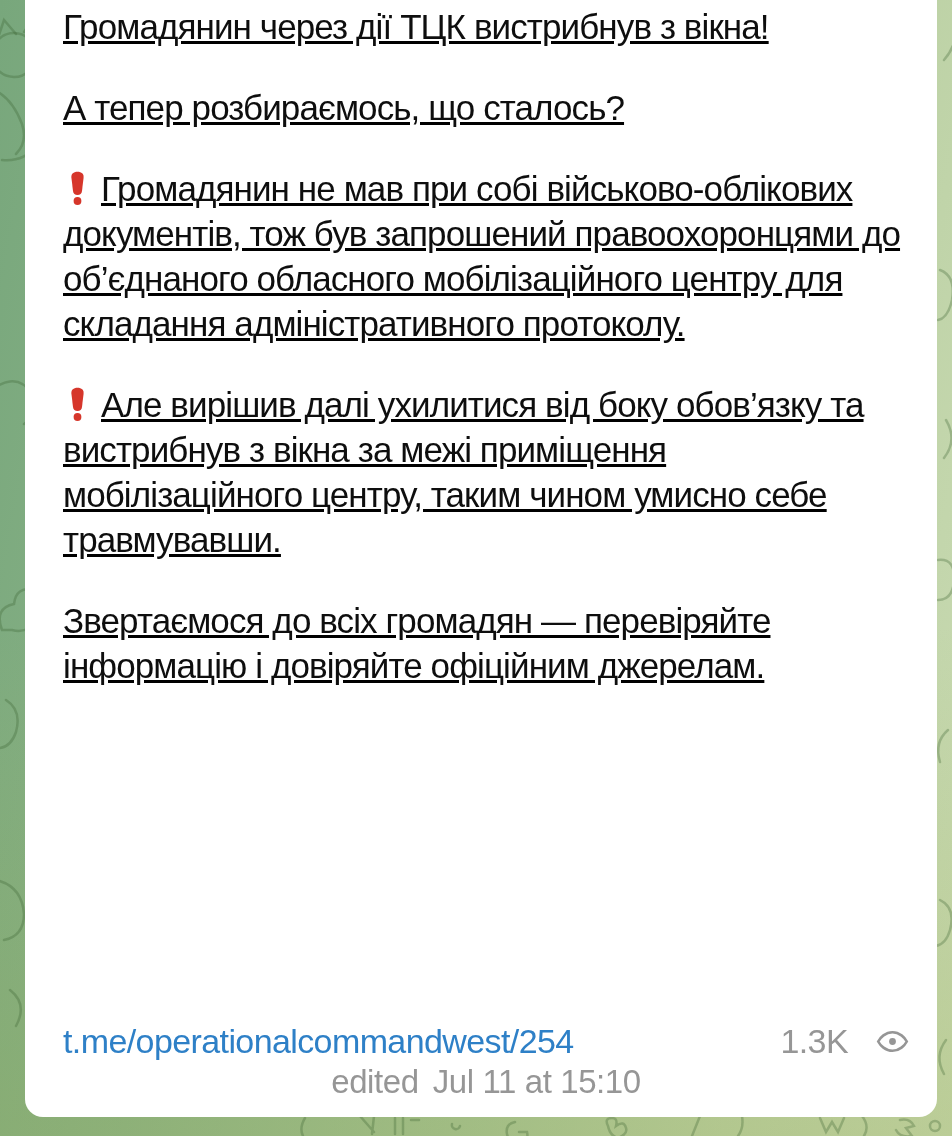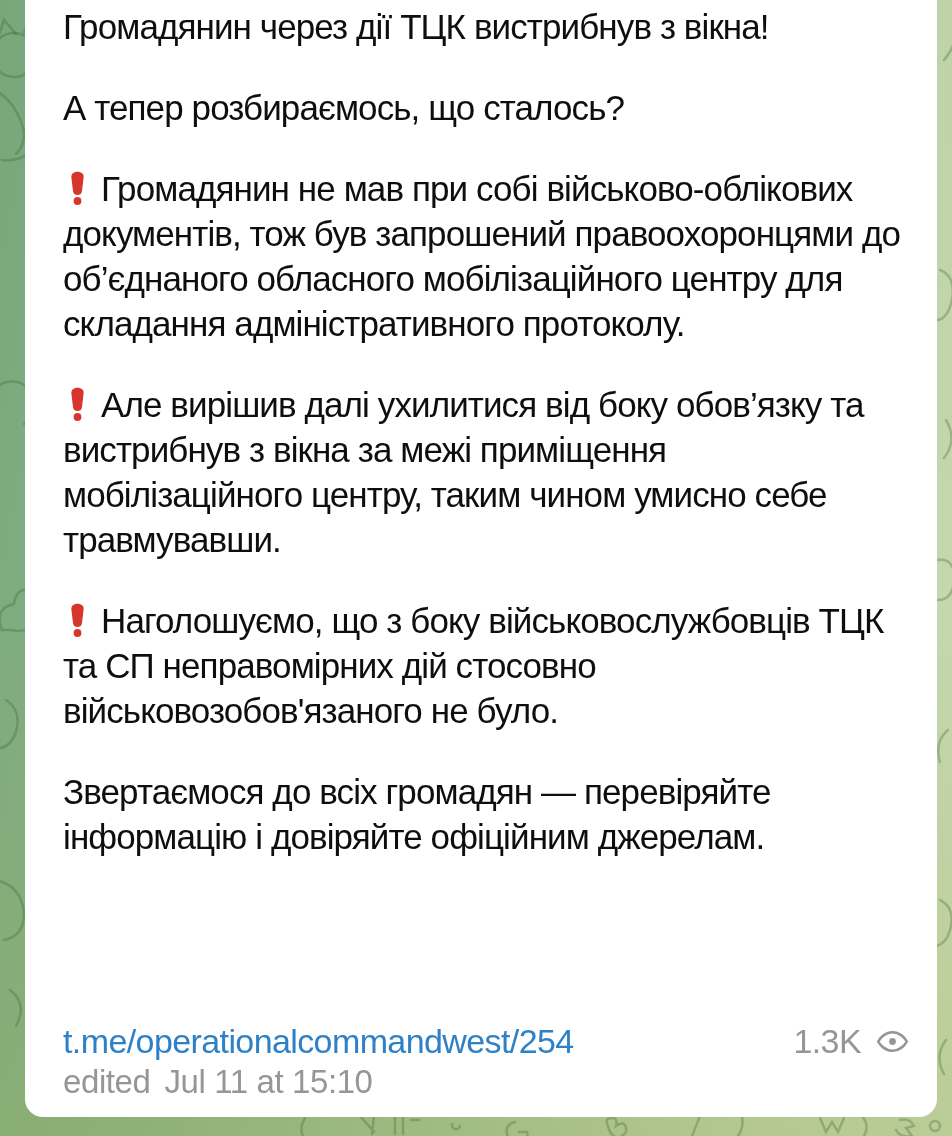--- a/index.html
+++ b/index.html
@@ -7,42 +7,42 @@
     width:952px;height:1136px;position:relative;overflow:hidden;
     font-family:"Liberation Sans","DejaVu Sans",sans-serif;
     background:
       linear-gradient(to bottom, rgba(120,150,60,0) 55%, rgba(150,170,80,0.28) 100%),
       linear-gradient(100deg, #78a77c 0%, #8ab387 28%, #a3c295 55%, #bdd2a6 80%, #c9dab2 100%);
   }
   .doodle-layer{position:absolute;inset:0;z-index:0;}
   .bubble{
     position:absolute;left:25px;top:0;width:912px;height:1117px;
     background:#ffffff;border-radius:0 0 18px 18px;z-index:1;
-    box-sizing:border-box;padding:4px 28px 0 38px;
+    box-sizing:border-box;padding:4px 28px 0 38px;text-decoration:underline;
   }
   .msg-text{
     color:#0e0e0e;font-size:35px;line-height:45px;letter-spacing:-0.9px;
   }
   .msg-text p{margin:0 0 36px 0;}
   .excl{
     display:inline-block;width:21px;height:34px;margin:0 13px 0 4px;
     vertical-align:-4px;
   }
   .footer{
     position:absolute;left:38px;right:28px;bottom:16px;z-index:2;
   }
   .footer-row1{
     display:flex;justify-content:space-between;align-items:flex-start;
     font-size:34px;line-height:40px;letter-spacing:-0.6px;
   }
   .post-link{color:#2e80c7;text-decoration:none;cursor:pointer;}
-  .views{display:flex;align-items:center;gap:15px;color:#969696;}
+  .views{display:flex;align-items:center;gap:28px;color:#969696;}
   .eye{width:33px;height:25px;display:block;}
   .footer-row2{
-    text-align:left;color:#969696;font-size:33px;line-height:38px;
+    text-align:center;color:#969696;font-size:33px;line-height:38px;
     letter-spacing:-0.4px;margin-top:2px;
   }
   .edited-gap{display:inline-block;width:14px;}
 </style>
 </head>
 <body>
 
 <svg class="doodle-layer" width="952" height="1136" viewBox="0 0 952 1136" fill="none" stroke="rgba(55,95,45,0.30)" stroke-width="2.5" stroke-linecap="round">
 
   <circle cx="14" cy="55" r="22"></circle>
@@ -92,24 +92,20 @@
           <path fill="#d6362b" d="M10.5 0.8 C14.6 0.8 16.9 3.0 16.6 6.4 L15.0 20.0 C14.7 22.5 13.1 23.9 10.5 23.9 C7.9 23.9 6.3 22.5 6.0 20.0 L4.4 6.4 C4.1 3.0 6.4 0.8 10.5 0.8 Z"></path>
           <circle fill="#d6362b" cx="10.5" cy="30" r="3.9"></circle>
         </svg><span>Громадянин не мав при собі військово-облікових документів, тож був запрошений правоохоронцями до об’єднаного обласного мобілізаційного центру для складання адміністративного протоколу.</span></p>
 
 
     <p><svg class="excl" viewBox="0 0 21 34">
           <path fill="#d6362b" d="M10.5 0.8 C14.6 0.8 16.9 3.0 16.6 6.4 L15.0 20.0 C14.7 22.5 13.1 23.9 10.5 23.9 C7.9 23.9 6.3 22.5 6.0 20.0 L4.4 6.4 C4.1 3.0 6.4 0.8 10.5 0.8 Z"></path>
           <circle fill="#d6362b" cx="10.5" cy="30" r="3.9"></circle>
         </svg><span>Але вирішив далі ухилитися від боку обов’язку та вистрибнув з вікна за межі приміщення мобілізаційного центру, таким чином умисно себе травмувавши.</span></p>
 
-    <p><svg class="excl" viewBox="0 0 21 34">
-          <path fill="#d6362b" d="M10.5 0.8 C14.6 0.8 16.9 3.0 16.6 6.4 L15.0 20.0 C14.7 22.5 13.1 23.9 10.5 23.9 C7.9 23.9 6.3 22.5 6.0 20.0 L4.4 6.4 C4.1 3.0 6.4 0.8 10.5 0.8 Z"></path>
-          <circle fill="#d6362b" cx="10.5" cy="30" r="3.9"></circle>
-        </svg><span>Наголошуємо, що з боку військовослужбовців ТЦК та СП неправомірних дій стосовно військовозобов'язаного не було.</span></p>
 
     <p><span>Звертаємося до всіх громадян — перевіряйте інформацію і довіряйте офіційним джерелам.</span></p>
 
   </div>
 
   <div class="footer">
     <div class="footer-row1">
       <a class="post-link" href="#">t.me/operationalcommandwest/254</a>
       <span class="views">
         <span>1.3K</span>

